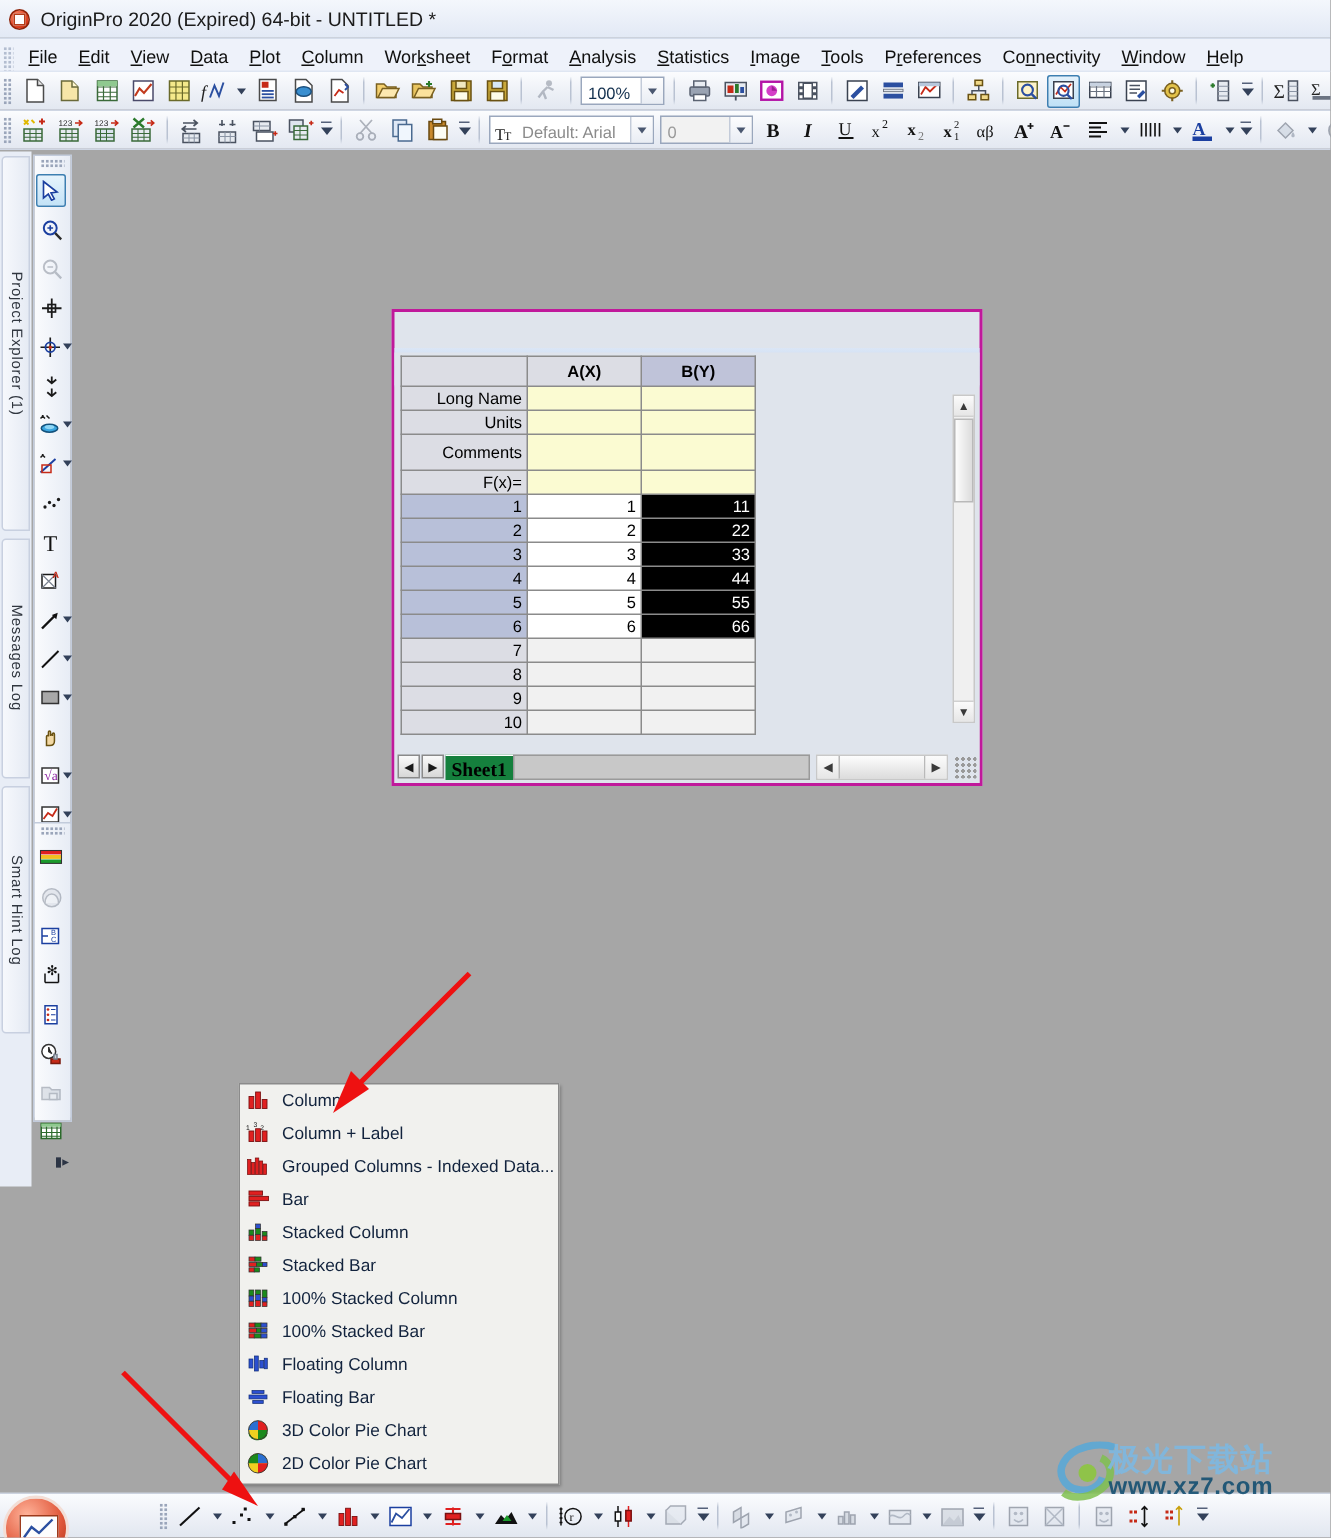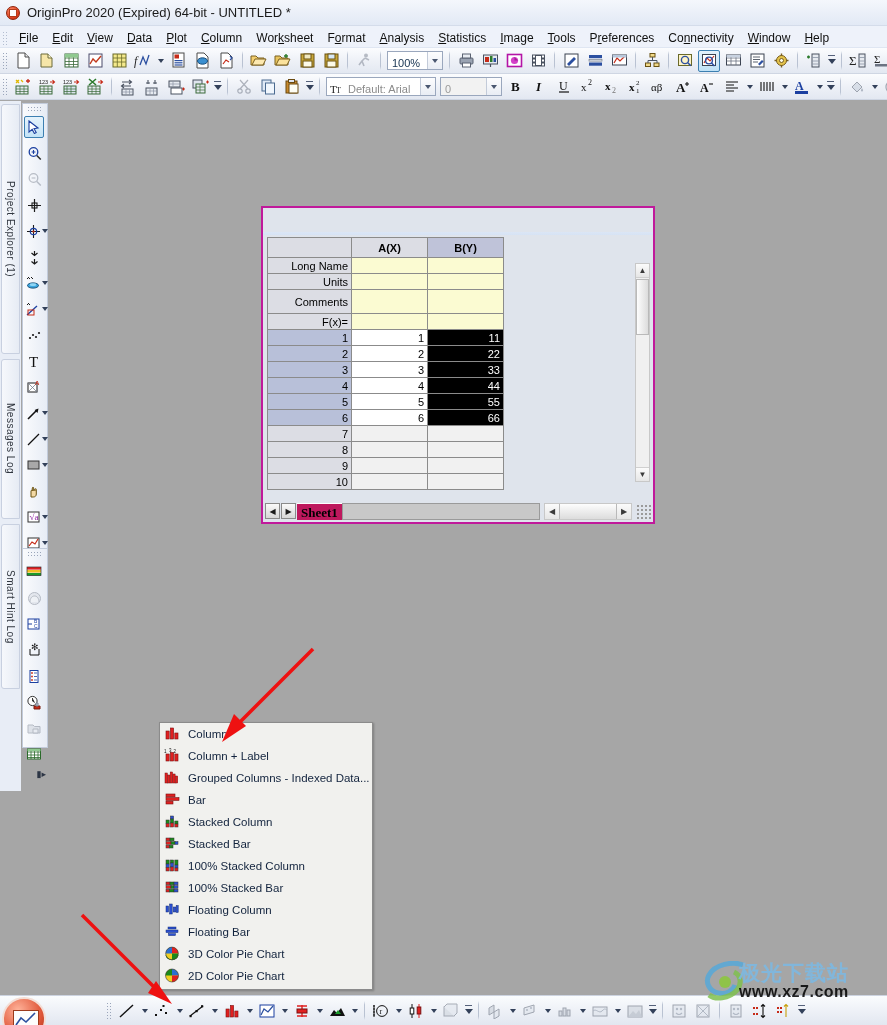--- a/index.html
+++ b/index.html
@@ -259,21 +259,21 @@
     display: flex; align-items: center;
   }
   .stb {
     width: 15px; height: 16px; border: 1px solid #8a8a8a;
     background: linear-gradient(to bottom,#fafafa,#d7d7d7);
     display: flex; align-items: center; justify-content: center;
     font-size: 8px; color: #1a1a1a; margin-right: 1px;
   }
   .sheet-tab-label {
     font-family: "Liberation Serif", serif; font-size: 13px; font-weight: 700;
-    color: #000; padding: 0 4px; background: #be185d; height: 17px; line-height: 17px;
+    color: #000; padding: 0 4px; background: #15803d; height: 17px; line-height: 17px;
     border-top: 1px solid #fff;
   }
   .tabfill { flex: 1; height: 17px; background: #c8c8c8; border: 1px solid #9a9a9a; }
   .hscroll {
     width: 88px; height: 17px; margin-left: 4px; display: flex; align-items: center;
     border: 1px solid #c8c8c8; background: #f0f0f0;
   }
   .hscroll .hb { width: 14px; height: 15px; background: linear-gradient(to bottom,#fbfbfb,#e6e6e6); display:flex;align-items:center;justify-content:center;font-size:8px;color:#3a3a3a;}
   .hscroll .hthumb { flex:1; height:15px; background: linear-gradient(to bottom,#fdfdfd,#dcdcdc); border-left:1px solid #b9b9b9;border-right:1px solid #b9b9b9;}
   .grip-corner {
@@ -323,21 +323,21 @@
   }
   .wm-cn {
     position: absolute; left: 36px; top: 0px;
     font-family: "DejaVu Sans", sans-serif;
     font-size: 21px; font-weight: 700; color: #7eb8e0; letter-spacing: 1px;
     white-space: nowrap; opacity: .92;
   }
   .wm-url {
     position: absolute; left: 36px; top: 24px;
     font-family: "Liberation Sans", sans-serif;
-    font-size: 16px; font-weight: 700; color: #000000; letter-spacing: .5px;
+    font-size: 16px; font-weight: 700; color: #0c4a6e; letter-spacing: .5px;
     white-space: nowrap; opacity: .85;
   }
   .wm-swirl {
     position: absolute; left: 0px; top: 2px; width: 44px; height: 40px;
   }
 
   
   .arrowsvg { position: absolute; left: 0; top: 0; pointer-events: none; }
 </style>
 </head>

